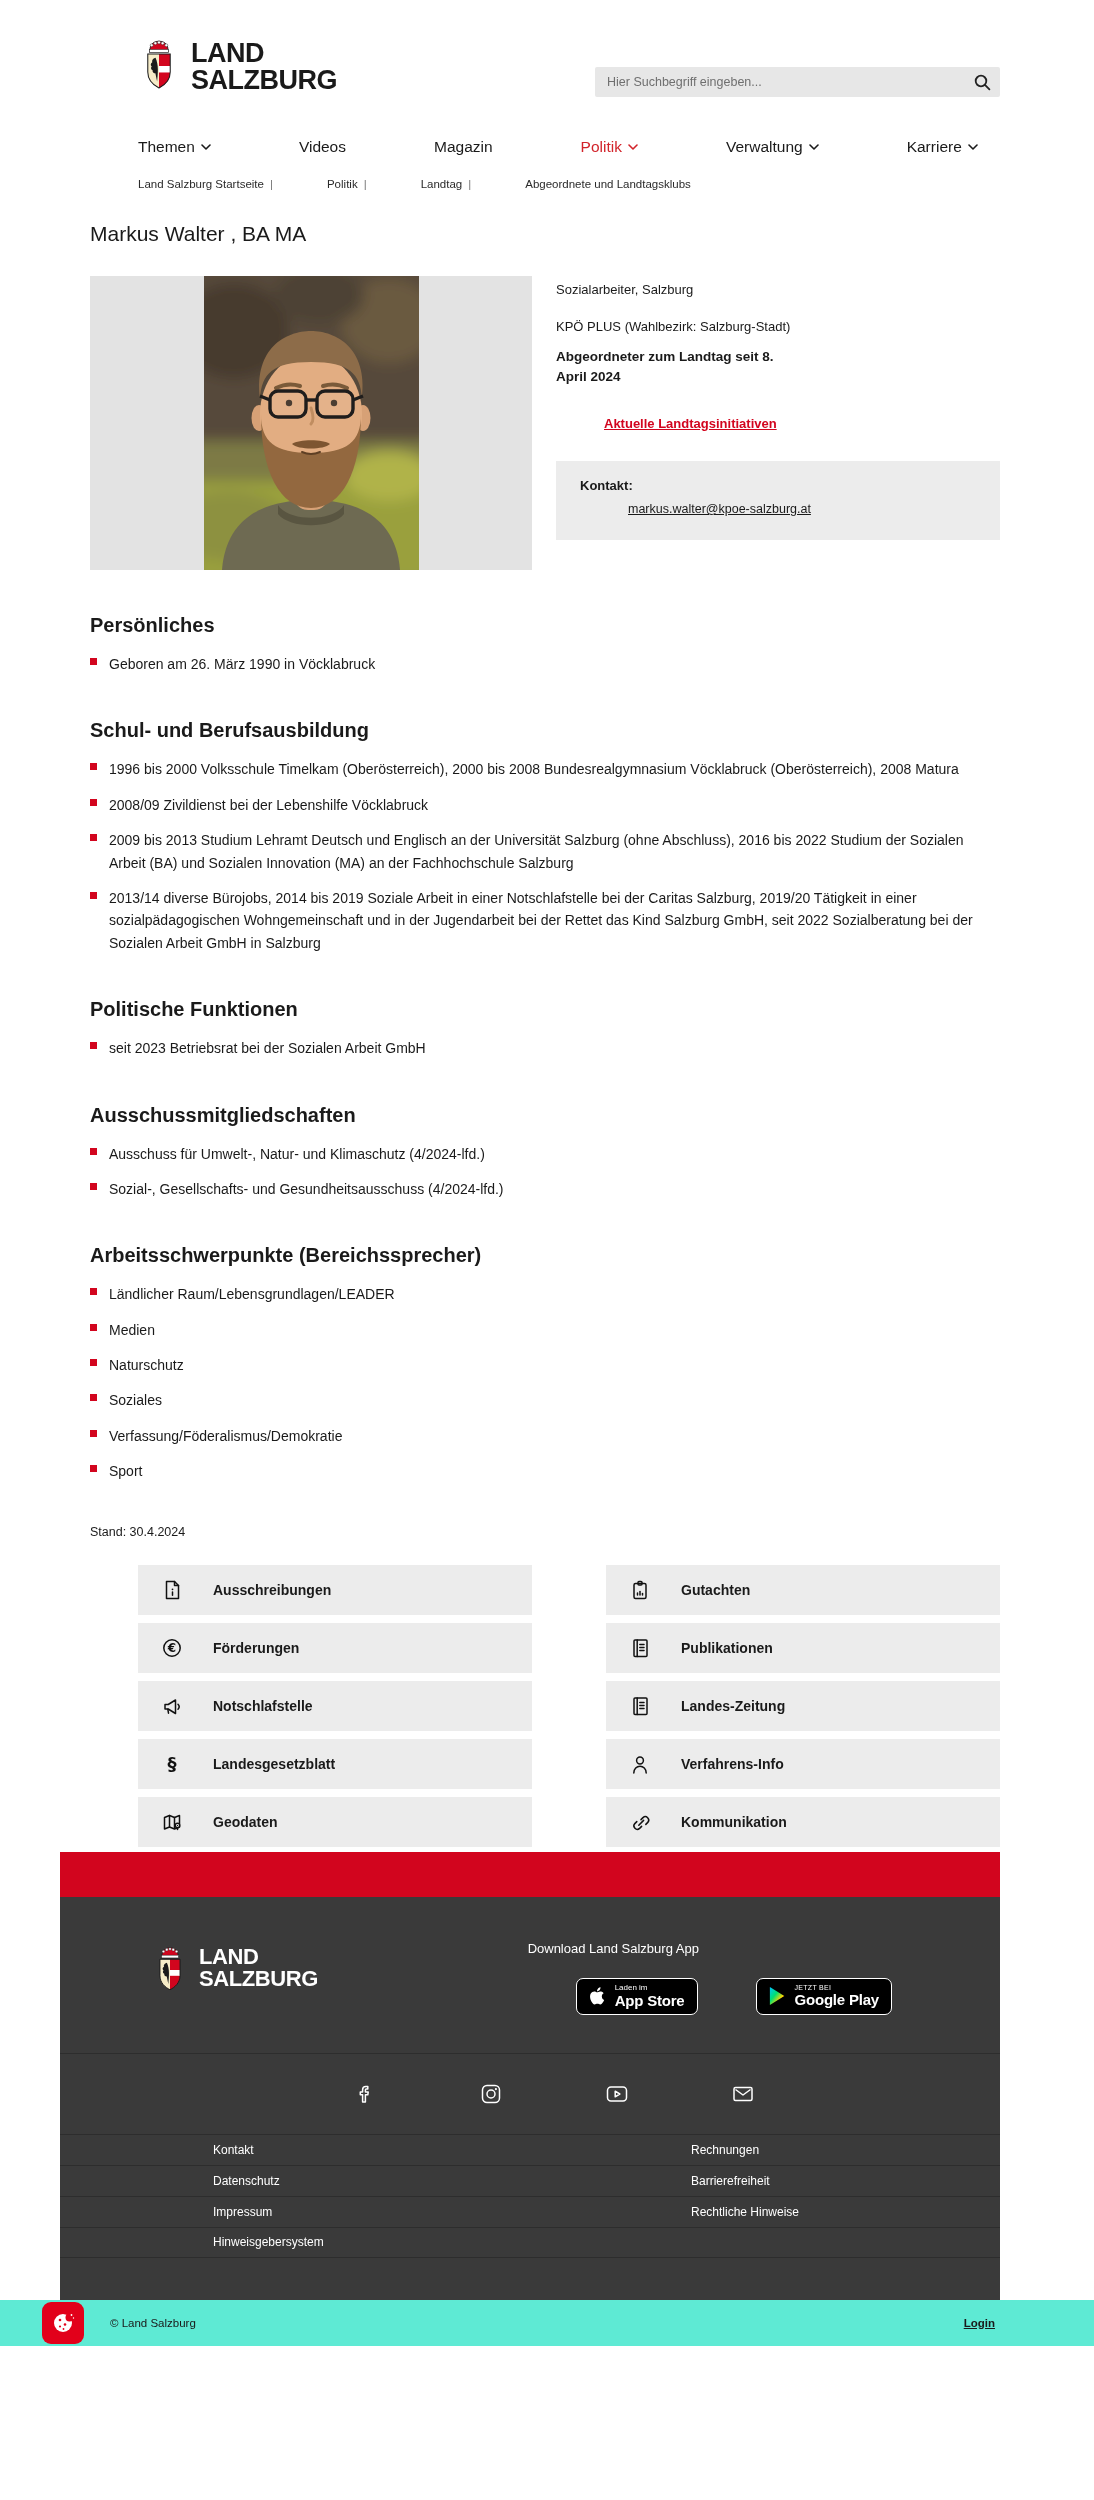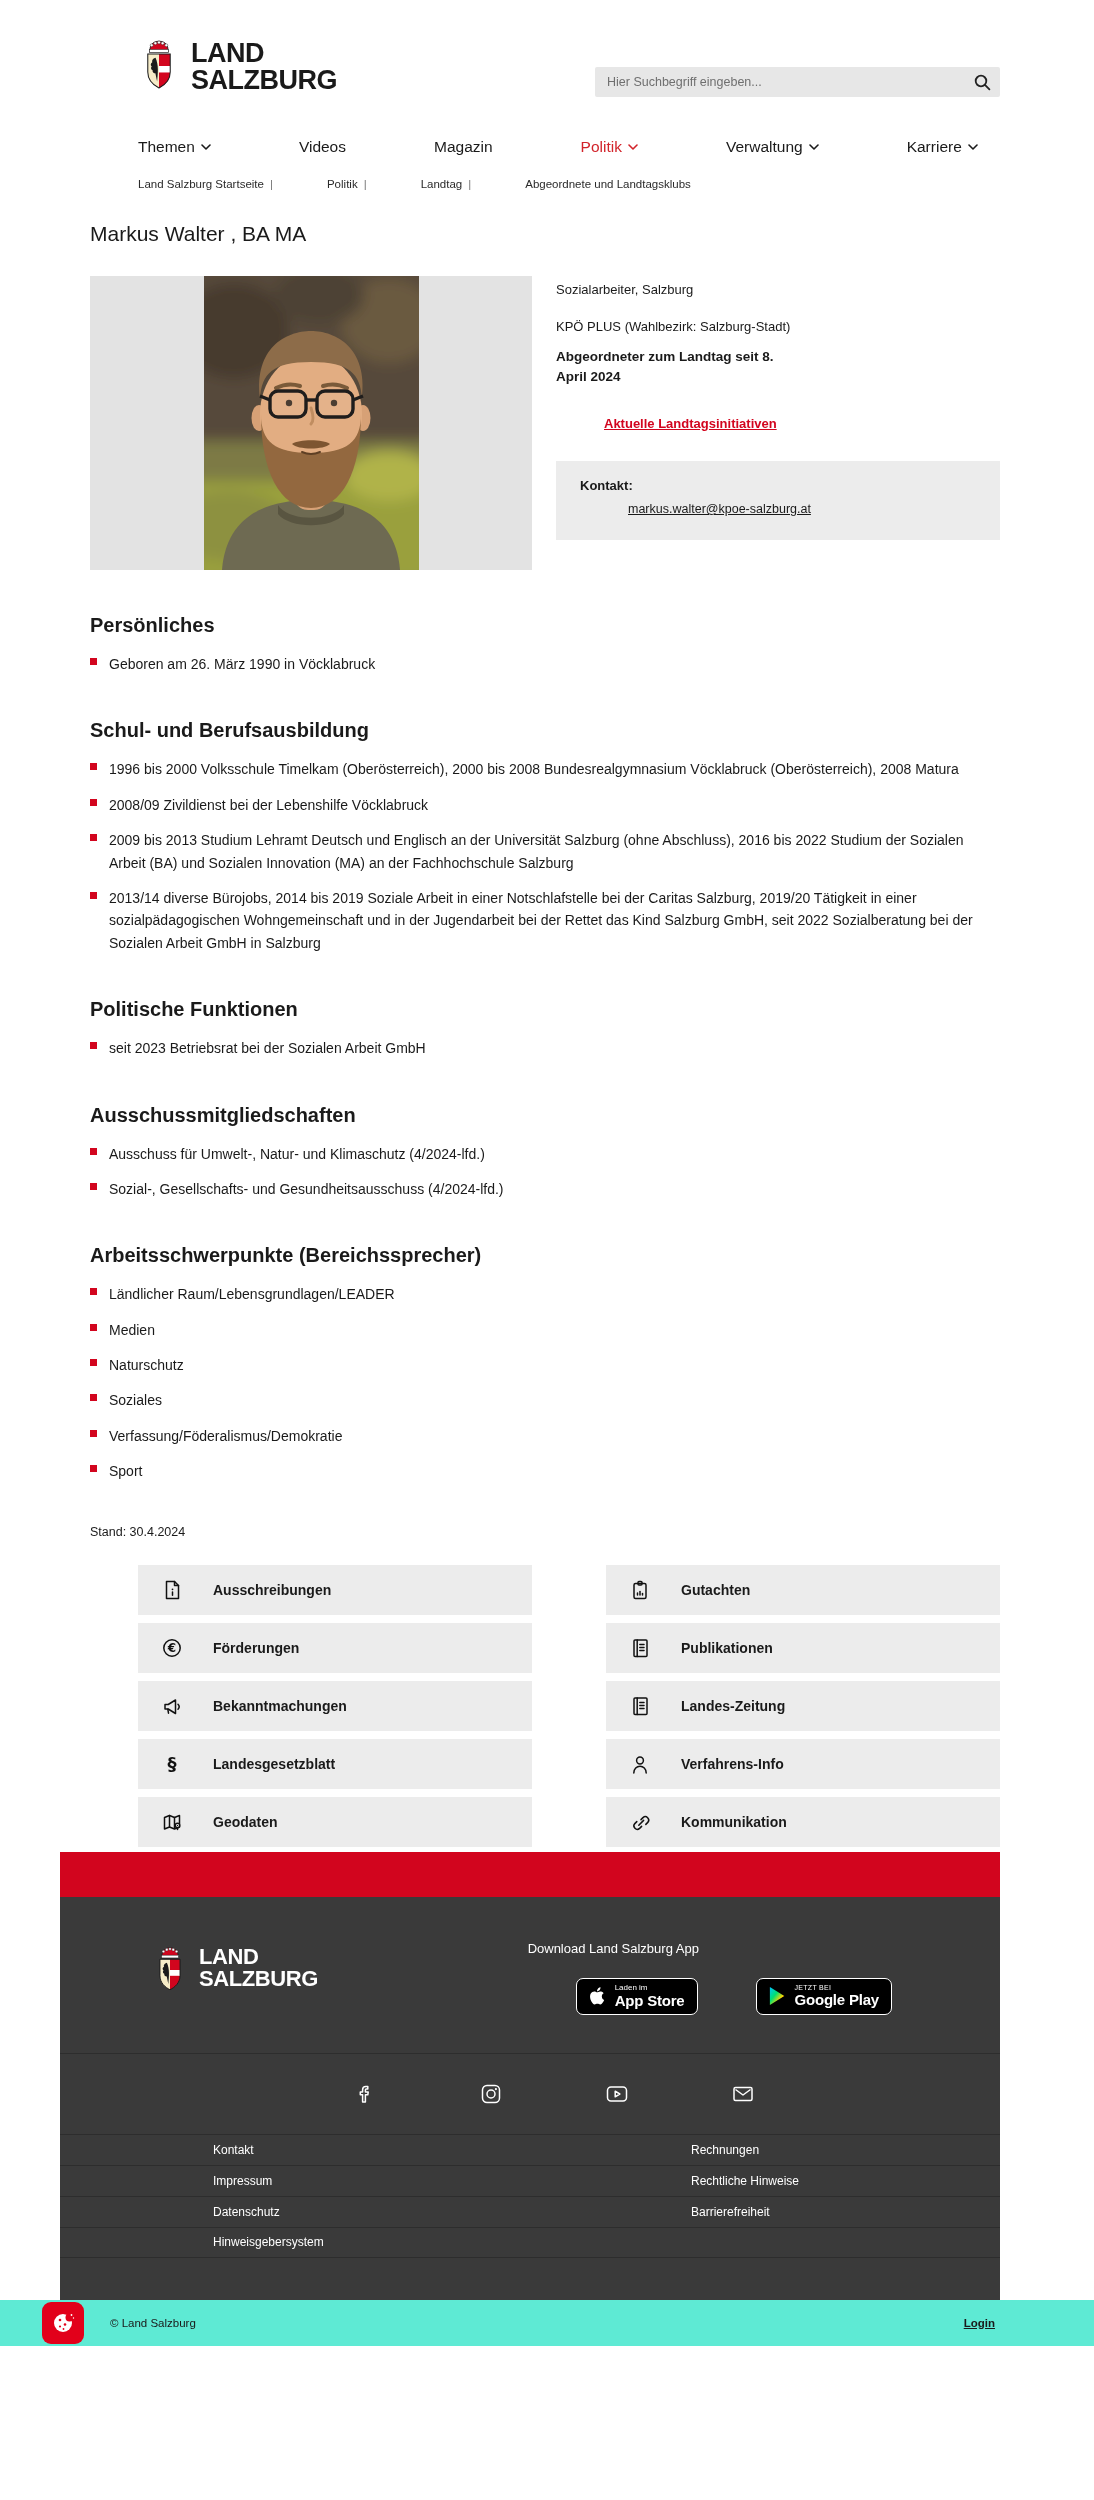--- a/index.html
+++ b/index.html
@@ -338,21 +338,21 @@
         <span class="t-label">Publikationen</span>
       </a>
       <a class="tile">
         <span class="t-icon">
             <svg width="22" height="22" viewBox="0 0 22 22" fill="none" stroke="#111" stroke-width="1.5" stroke-linecap="round" stroke-linejoin="round">
               <path d="M4 9.5 v4.5 h3.2 l7.3 4.5 V5 L7.2 9.5 Z"></path>
               <path d="M6.8 14.2 l.7 4"></path>
               <path d="M17 9.2 a3.6 3.6 0 0 1 0 5"></path>
             </svg>
           </span>
-        <span class="t-label">Bekanntmachungen</span>
+        <span class="t-label">Notschlafstelle</span>
       </a>
       <a class="tile">
         <span class="t-icon">
             <svg width="22" height="22" viewBox="0 0 22 22" fill="none" stroke="#111" stroke-width="1.5" stroke-linecap="round" stroke-linejoin="round">
               <rect x="5" y="3" width="13" height="16.5" rx="1"></rect>
               <line x1="8.2" y1="3" x2="8.2" y2="19.5"></line>
               <line x1="10.8" y1="7.5" x2="15" y2="7.5"></line>
               <line x1="10.8" y1="10.5" x2="15" y2="10.5"></line>
               <line x1="10.8" y1="13.5" x2="15" y2="13.5"></line>
             </svg>
@@ -477,26 +477,26 @@
             </svg>
           </a>
       </div>
 
       <div class="f-links">
         <div class="row">
             <a>Kontakt</a>
             <a>Rechnungen</a>
           </div>
         <div class="row">
+            <a>Datenschutz</a>
+            <a>Barrierefreiheit</a>
+          </div>
+        <div class="row">
             <a>Impressum</a>
             <a>Rechtliche Hinweise</a>
-          </div>
-        <div class="row">
-            <a>Datenschutz</a>
-            <a>Barrierefreiheit</a>
           </div>
         <div class="row">
             <a>Hinweisgebersystem</a>
             <span></span>
           </div>
       </div>
     </div>
   </div>
 
   <div class="bottom-bar">

